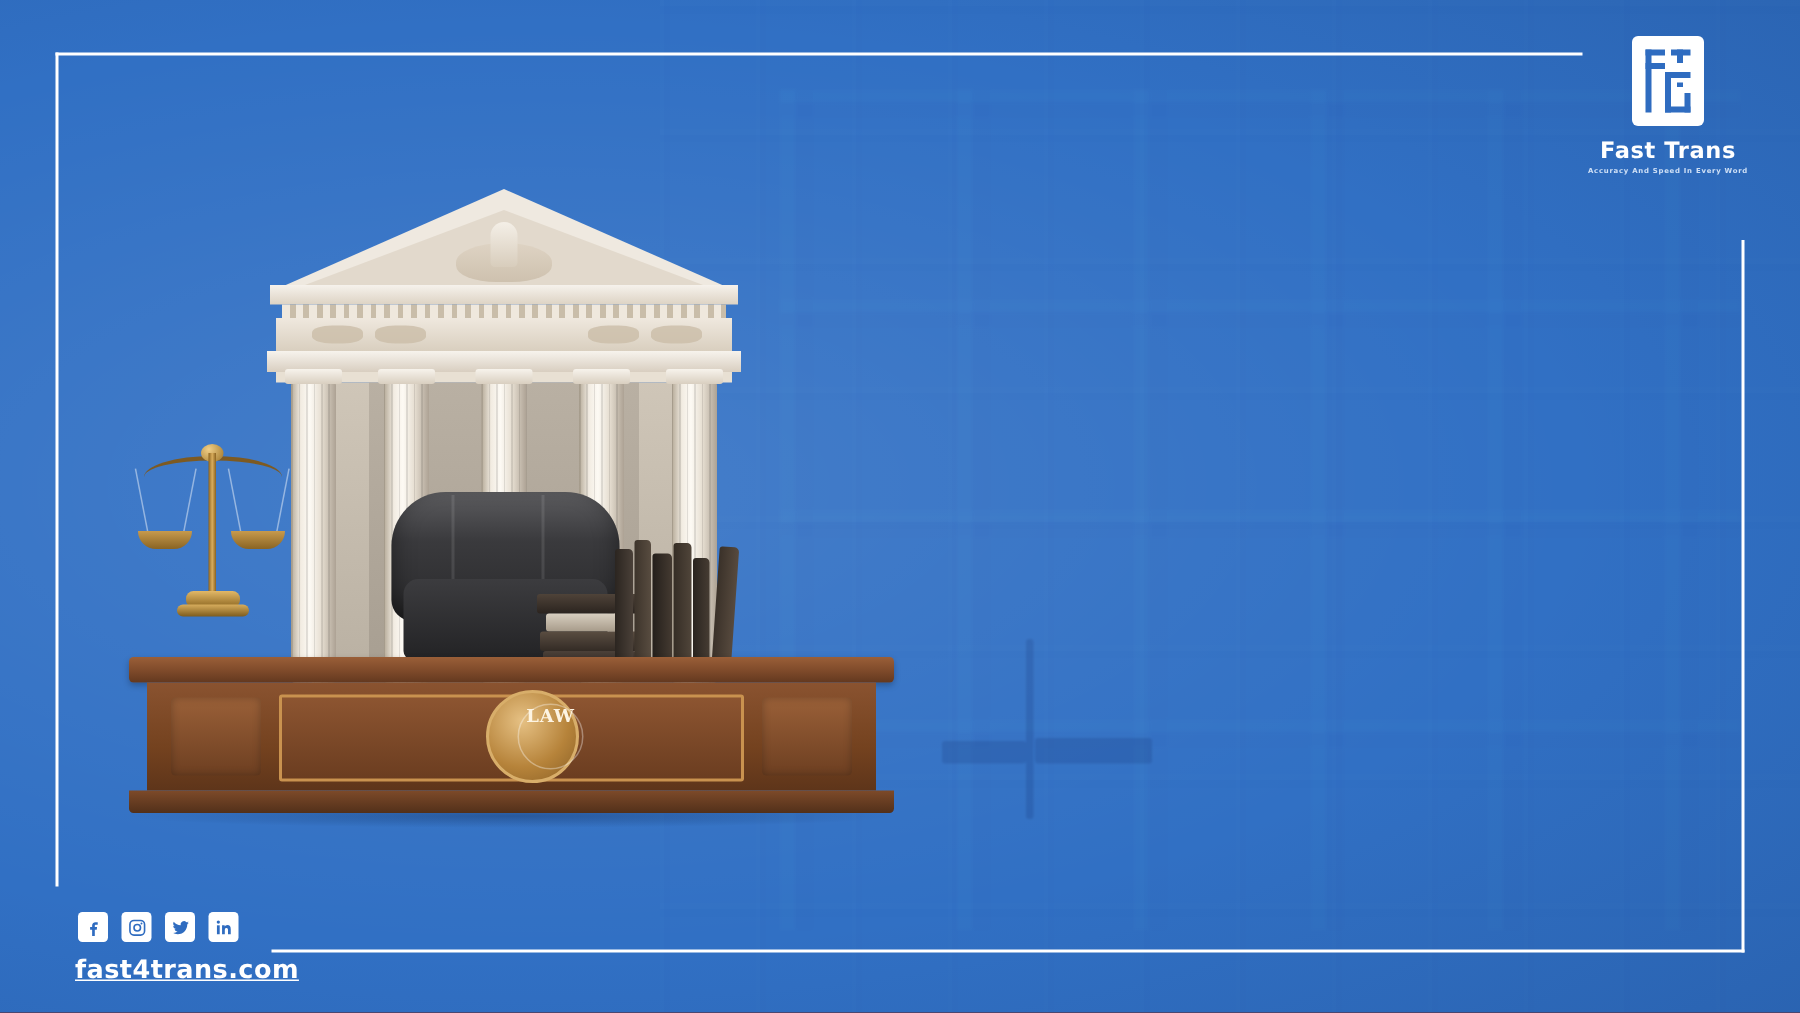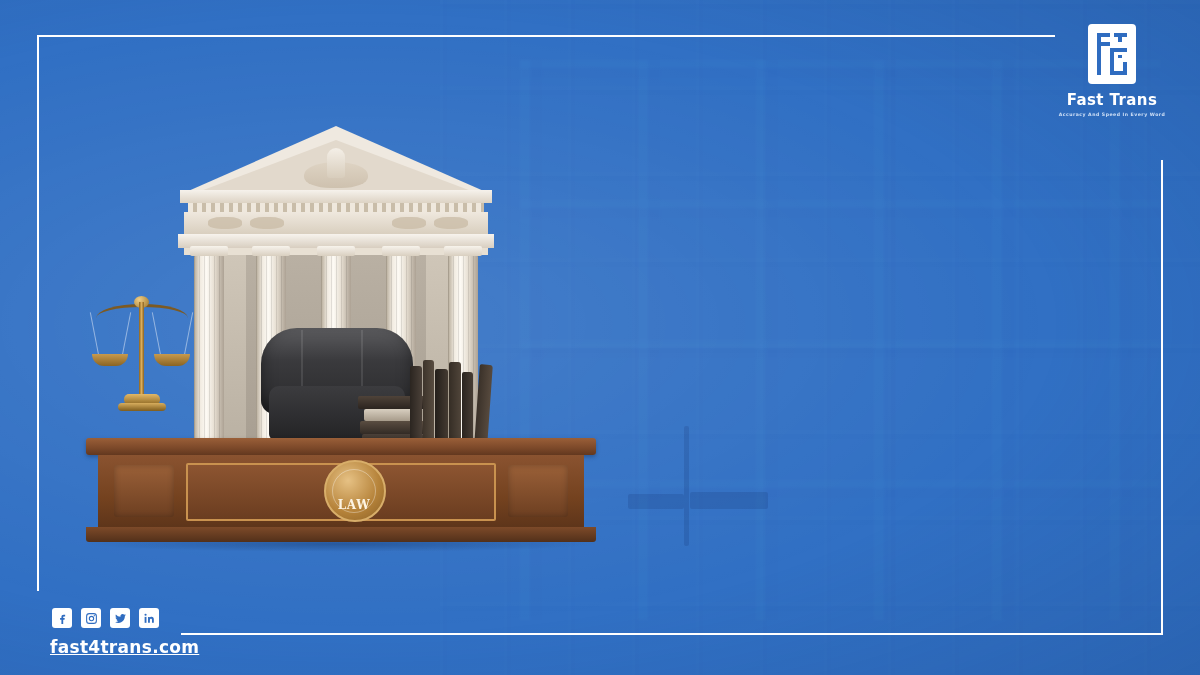--- a/index.html
+++ b/index.html
@@ -219,23 +219,23 @@
   .panel-side.pr{left:422px;}
   .panel-mid{left:100px;top:25px;width:310px;height:58px;border:2px solid #c9924f;border-radius:2px;
     background:linear-gradient(180deg,#8d5531,#6b3d20);}
   .seal{
     left:238px;top:22px;width:62px;height:62px;border-radius:50%;
     background:radial-gradient(circle at 38% 32%,#e6c184,#b6833a 58%,#8a6026 100%);
     border:2px solid #d8ae6a;
     display:flex;align-items:center;justify-content:center;
   }
   .seal-in{
-    position:absolute;left:6px;top:7px;width:44px;height:44px;border-radius:50%;
+    position:absolute;left:19px;top:7px;width:44px;height:44px;border-radius:50%;
     border:1px solid rgba(255,255,255,.35);
-    display:flex;align-items:flex-end;justify-content:center;
+    display:flex;align-items:flex-start;justify-content:center;
   }
   .seal-txt{
     position:relative;color:#fdf4e2;font-family:"DejaVu Serif","Liberation Serif",serif;
     font-size:12px;letter-spacing:.6px;font-weight:600;
   }
   .shadow{
     left:-4px;top:418px;width:518px;height:16px;border-radius:50%;
     background:radial-gradient(ellipse at center, rgba(12,38,80,.35), rgba(12,38,80,0) 70%);
   }
 </style>

